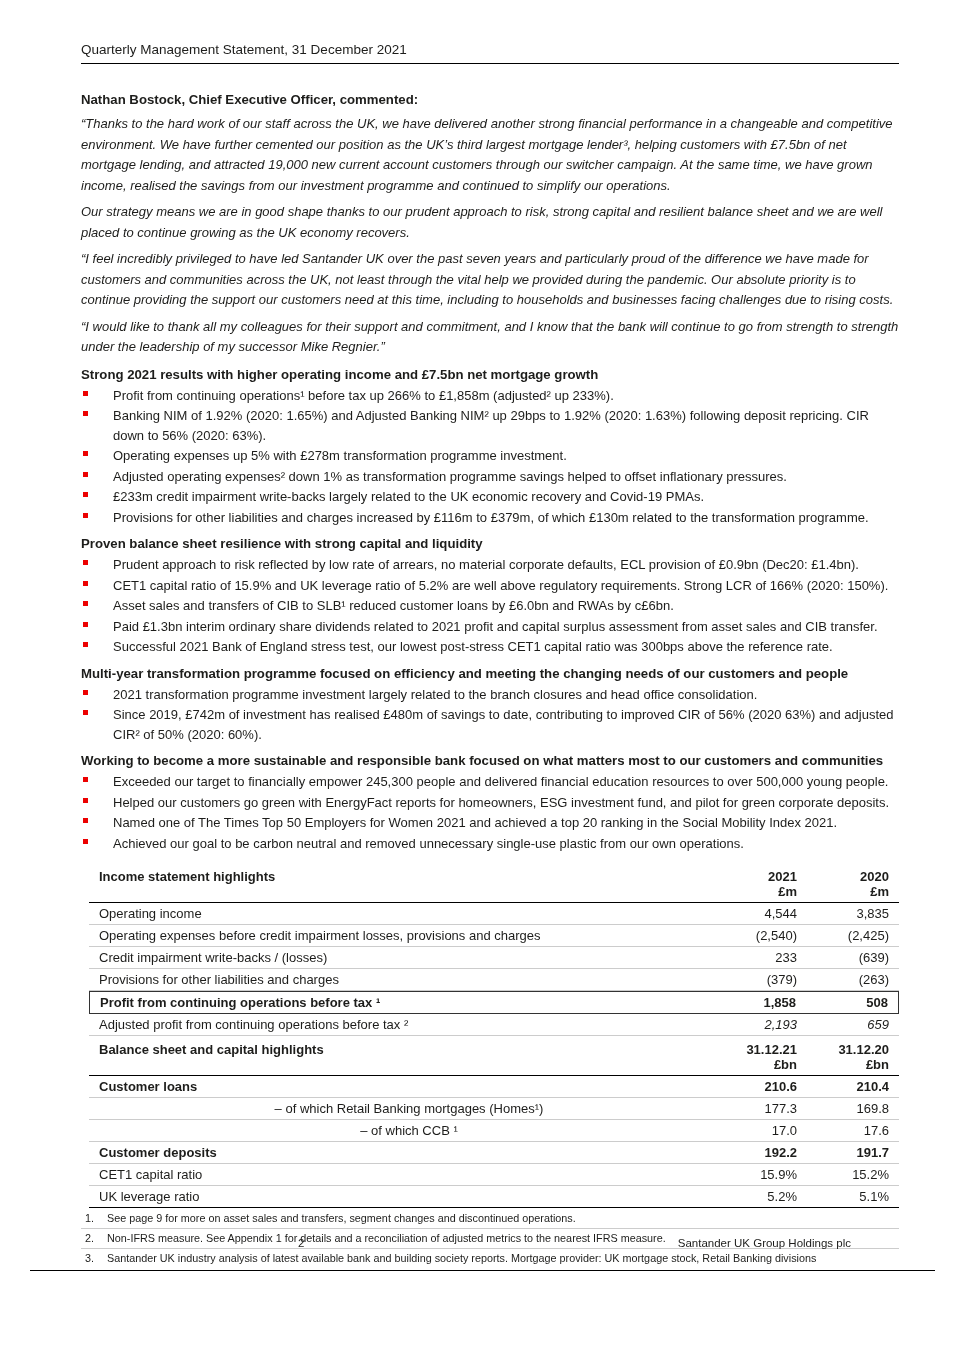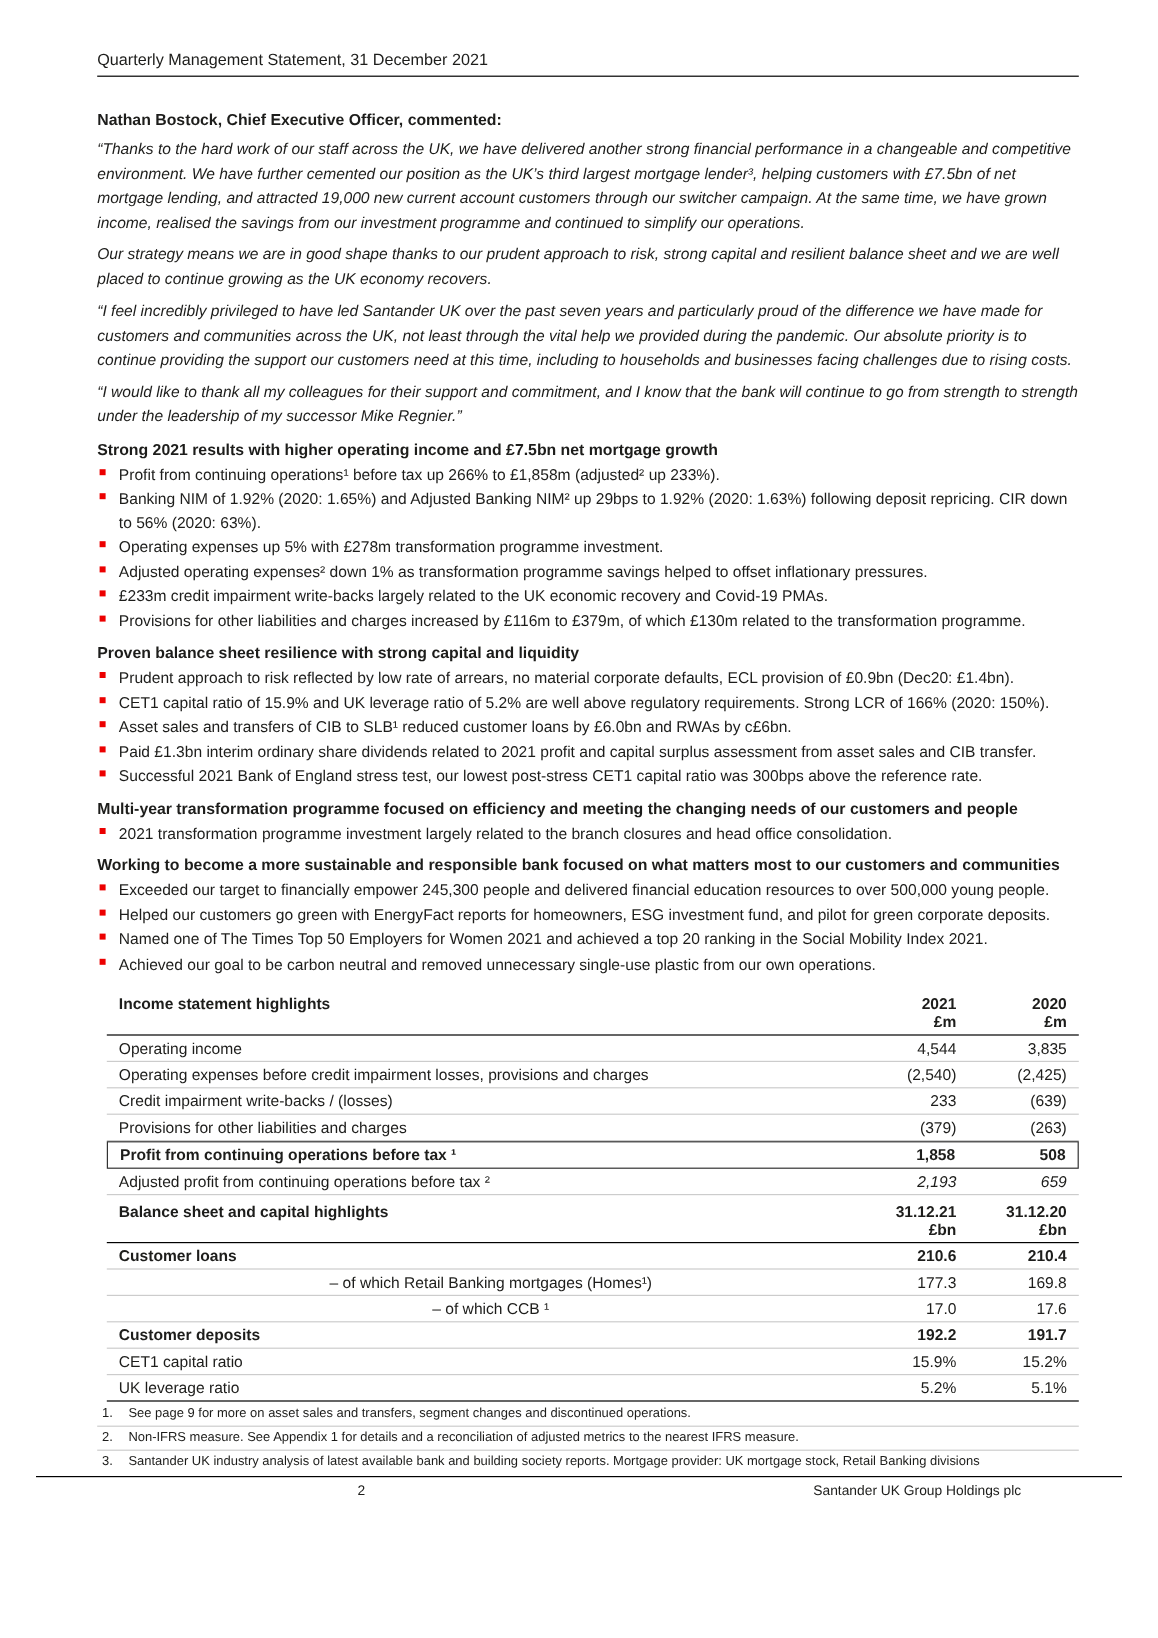--- a/index.html
+++ b/index.html
@@ -20,21 +20,21 @@
     border-bottom: 1.5px solid #000;
   }
 
   .bold-line { font-size: 13.2px; font-weight: 700; line-height: 16px; }
   .ceo-head { margin-top: 28px; margin-bottom: 6px; }
   p.quote { font-style: italic; line-height: 20.5px; margin-bottom: 6px; }
 
   .sec-head { margin-top: 9px; margin-bottom: 3px; }
   .bullet { display: flex; align-items: flex-start; line-height: 19.5px; margin: 1px 0; }
   .marker { flex: 0 0 auto; width: 5px; height: 5px; background: #EC0000; margin: 5px 0 0 2px; }
-  .btext { margin-left: 11px; }
+  .btext { margin-left: 25px; }
 
   .fintable { margin-top: 12px; margin-left: 8px; }
   .trow { display: flex; align-items: baseline; padding: 3px 10px 3px 10px; border-bottom: 1px solid #cccccc; }
   .tlabel { flex: 1; }
   .tval { width: 92px; text-align: right; flex: 0 0 auto; }
   .thead { border-bottom: none; padding-bottom: 0; padding-top: 4px; }
   .tunits { border-bottom: 1.3px solid #000; padding-top: 0; padding-bottom: 3px; }
   .boxed { border: 1.3px solid #333; font-weight: 700; }
   .balance-head { margin-top: 2px; align-items: flex-end; }
   .bold { font-weight: 700; }
@@ -119,20 +119,24 @@
       <span class="btext">Successful 2021 Bank of England stress test, our lowest post-stress CET1 capital ratio was 300bps above the reference rate.</span>
     </div>
   </section>
 
   <section>
     <h2 class="bold-line sec-head">Multi-year transformation programme focused on efficiency and meeting the changing needs of our customers and people</h2>
     <div class="bullet">
       <span class="marker"></span>
       <span class="btext">2021 transformation programme investment largely related to the branch closures and head office consolidation.</span>
     </div>
+    <div class="bullet">
+      <span class="marker"></span>
+      <span class="btext">Since 2019, £742m of investment has realised £480m of savings to date, contributing to improved CIR of 56% (2020 63%) and adjusted CIR² of 50% (2020: 60%).</span>
+    </div>
   </section>
 
   <section>
     <h2 class="bold-line sec-head">Working to become a more sustainable and responsible bank focused on what matters most to our customers and communities</h2>
     <div class="bullet">
       <span class="marker"></span>
       <span class="btext">Exceeded our target to financially empower 245,300 people and delivered financial education resources to over 500,000 young people.</span>
     </div>
     <div class="bullet">
       <span class="marker"></span>

